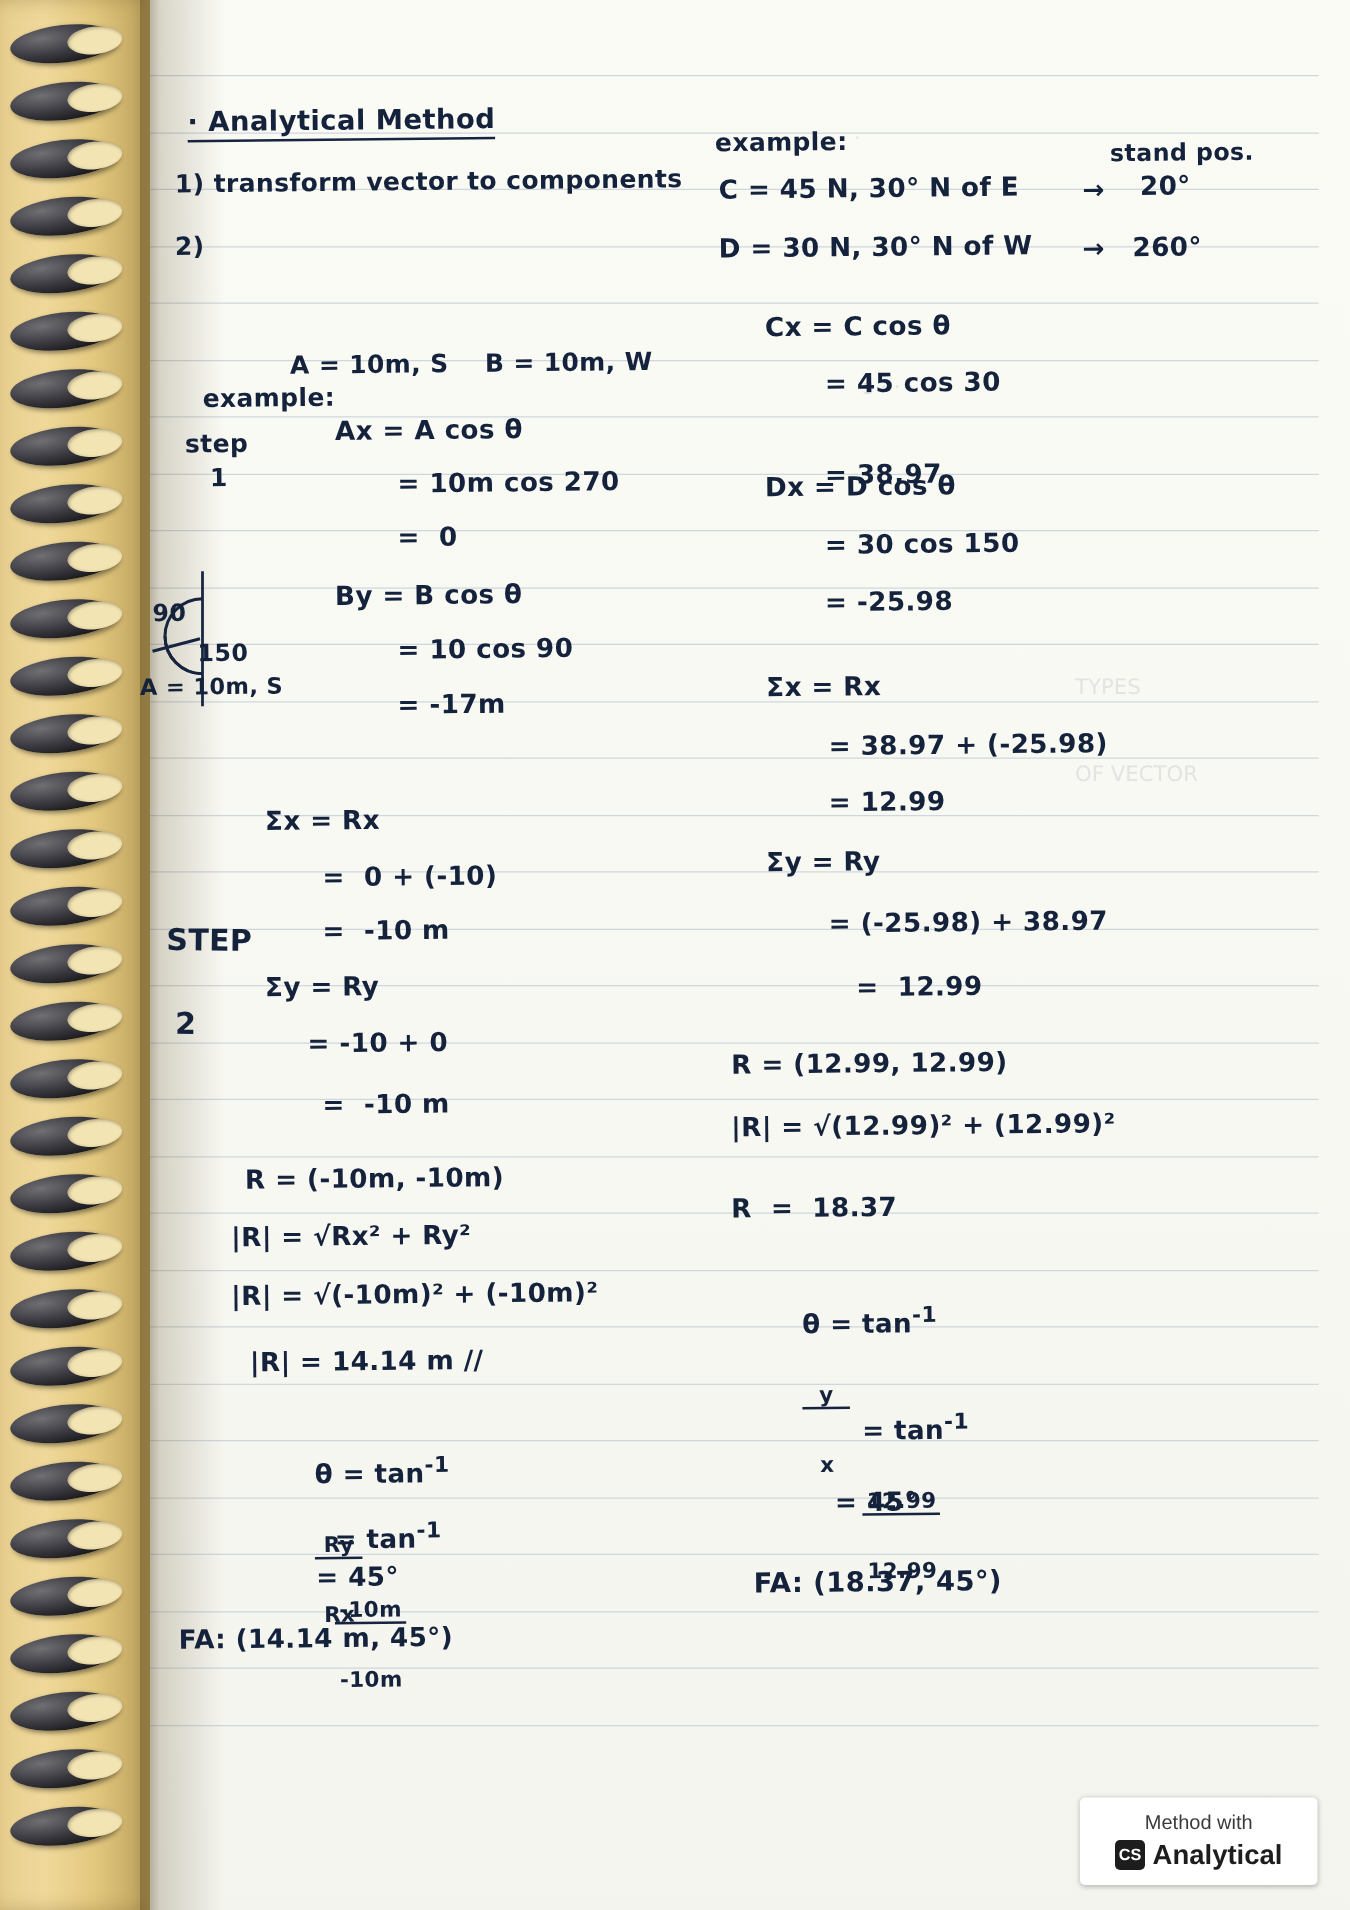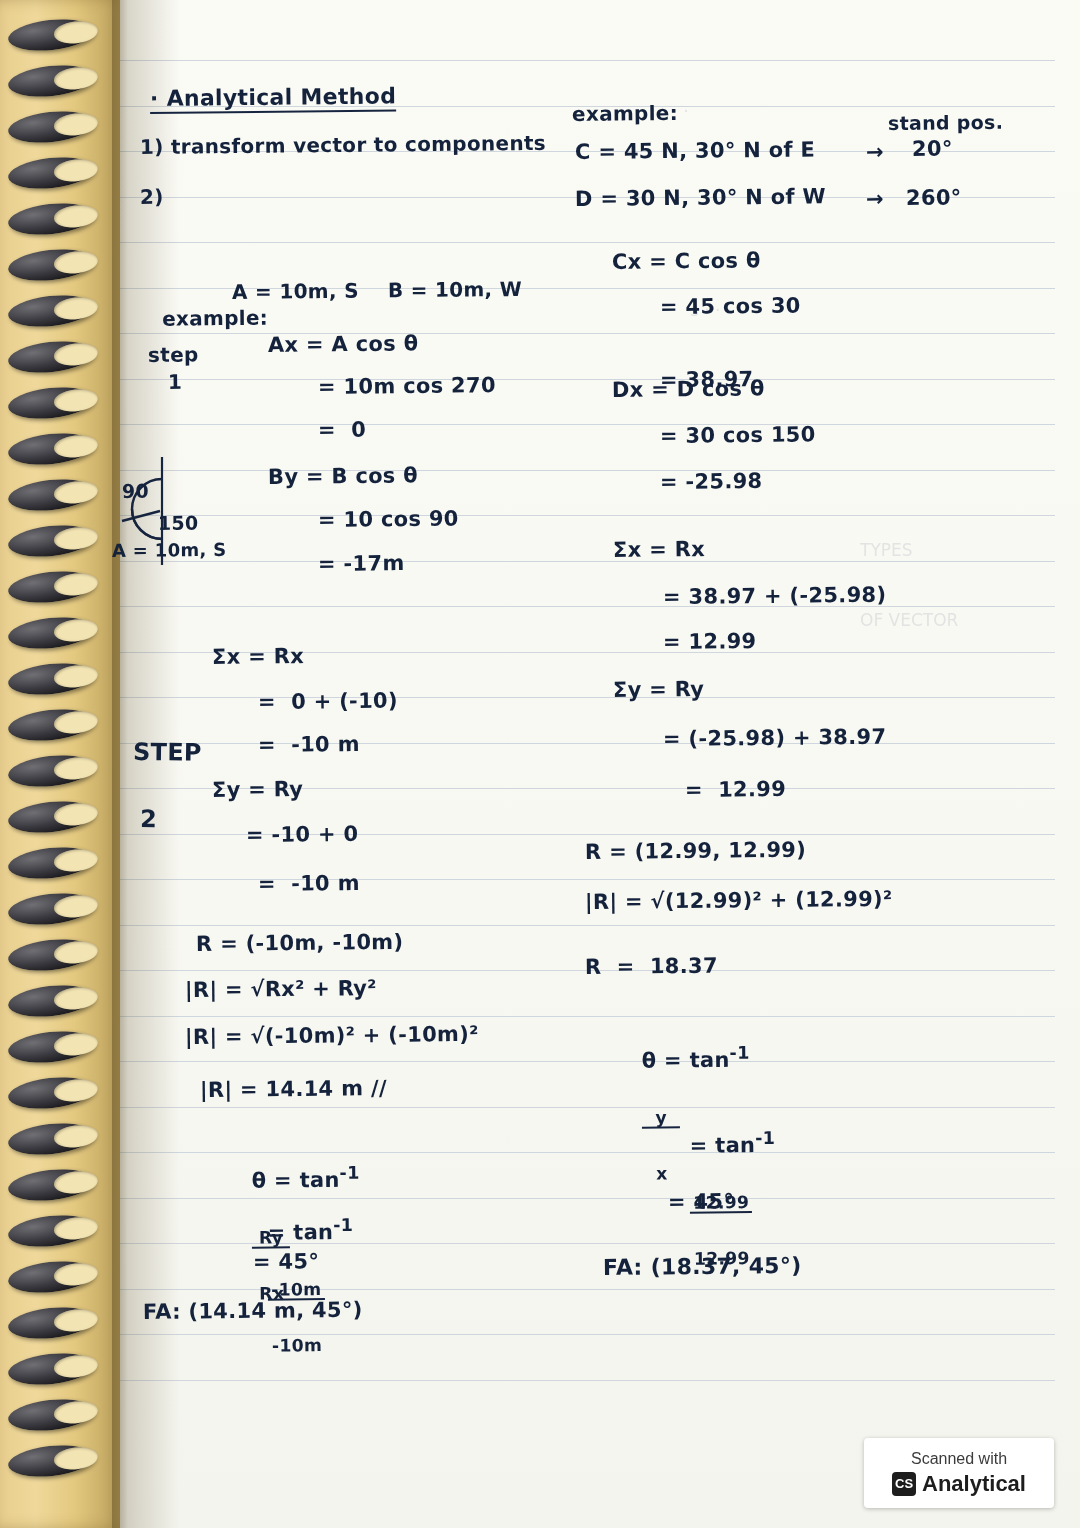--- a/index.html
+++ b/index.html
@@ -356,20 +356,20 @@
     <span class="frac">
       <span class="num">12.99</span>
       <span class="den">12.99</span>
     </span>
   </div>
 
   <div class="hw s21 tilt2" style="left:668px; top:1190px;">= 45°</div>
   <div class="hw s22 tilt2" style="left:603px; top:1255px;">FA: (18.37, 45°)</div>
 
   <div class="scanner">
-    <div class="line1">Scanned with</div>
+    <div class="line1">Method with</div>
     <div class="line2">
       <span class="cs-badge">CS</span>
       <span>Analytical</span>
     </div>
   </div>
 
 </div>
 
 </body></html>

